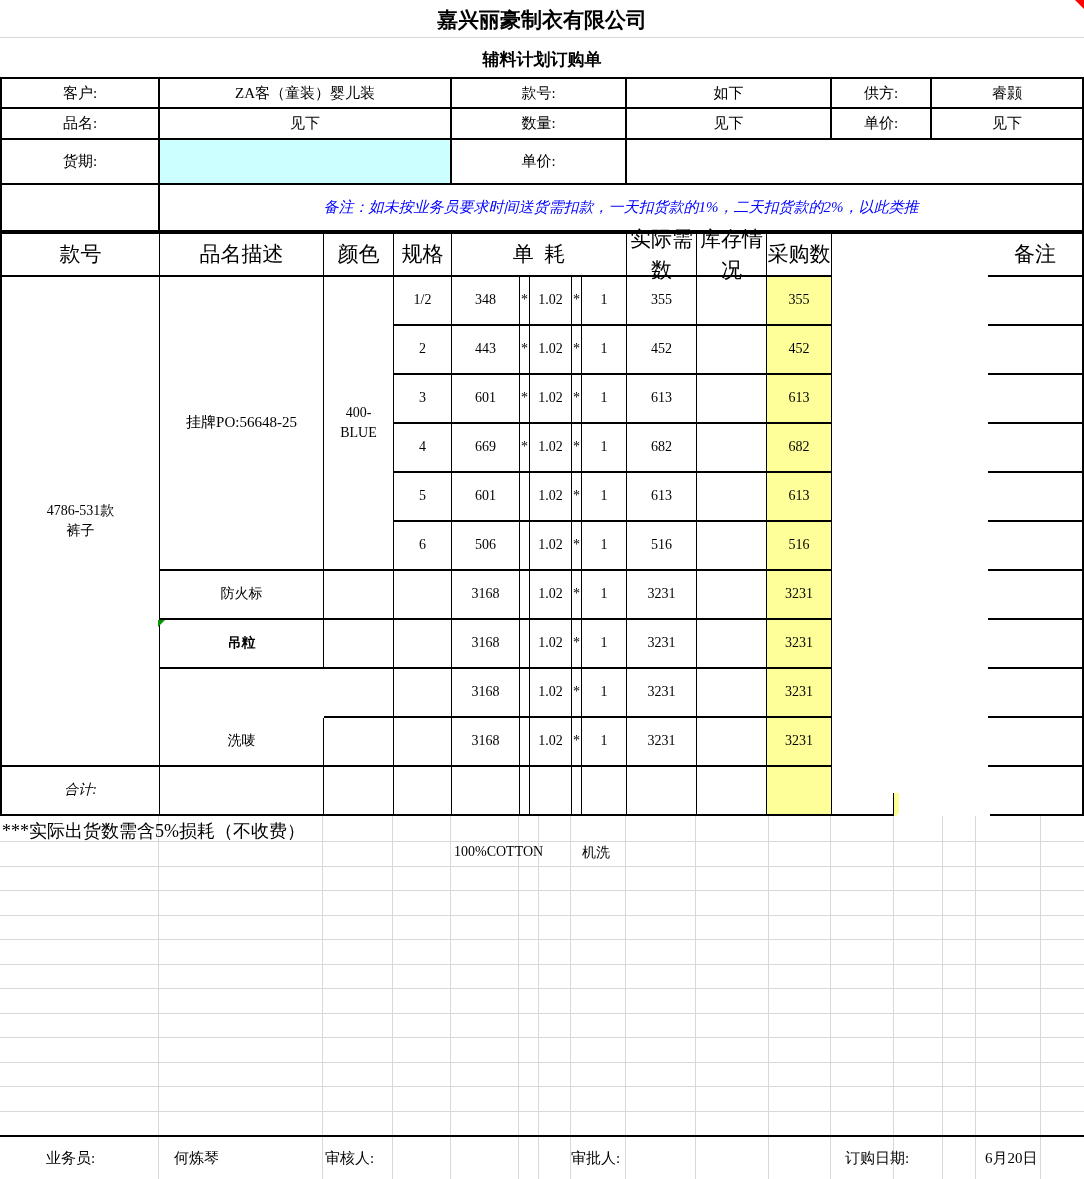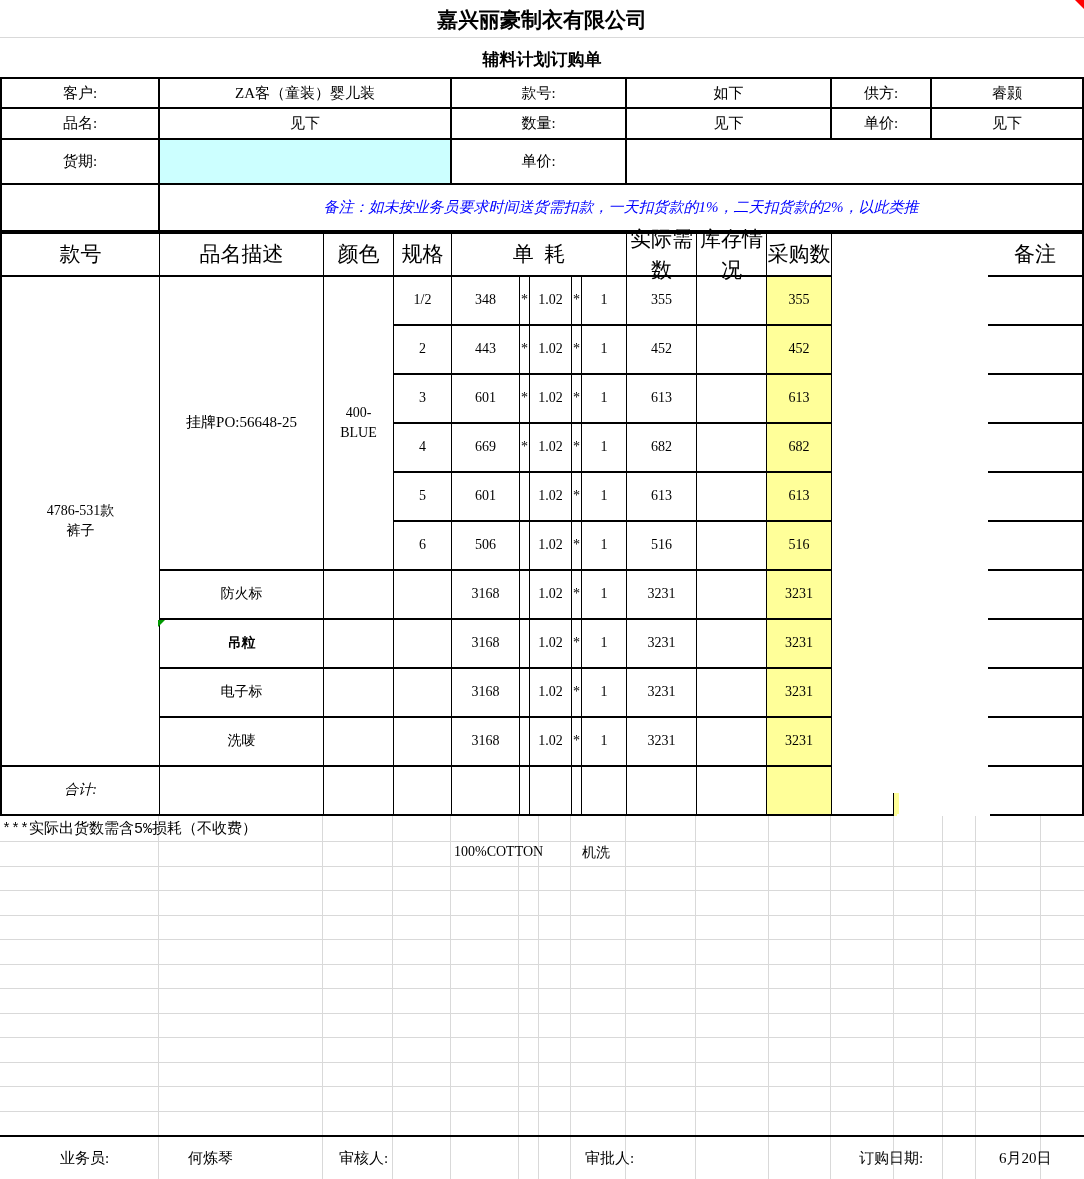--- a/index.html
+++ b/index.html
@@ -40,27 +40,27 @@
   .noborder { border:none !important; }
   
   #red-corner-marker { top:0; left:1075px; width:0; height:0; z-index:3;
     border-top:9px solid #ff0000; border-left:9px solid transparent; }
   #green-cell-marker { top:620px; left:158px; width:0; height:0; z-index:3;
     border-top:7px solid #009900; border-right:7px solid transparent; }
   #yellow-fragment { top:793px; left:893px; width:6px; height:23px; z-index:3;
     background:#ffff99; border-left:1px solid #000; }
   #border-gap-eraser { top:814px; left:897px; width:93px; height:2px; background:#fff; z-index:3; }
   
-  #loss-note { top:819px; left:2px; font-size:15px; z-index:2;font-family:Liberation Mono, monospace; }
+  #loss-note { top:819px; left:2px; font-size:18px; z-index:2; }
   #fabric-note { top:844px; left:454px; font-size:14px; z-index:2; }
   #wash-note { top:844px; left:582px; font-size:14px; z-index:2; }
   
   #footer-divider { top:1135px; left:0; width:1084px; height:2px; background:#000; z-index:2; }
   #footer-row { top:1137px; left:0; width:1084px; height:42px; z-index:2; }
-  #footer-row span { position:absolute; top:50%; transform:translateY(-50%); font-size:15px; white-space:nowrap;margin-left:14px; }
+  #footer-row span { position:absolute; top:50%; transform:translateY(-50%); font-size:15px; white-space:nowrap; }
 </style>
 </head>
 <body>
 
 <div id="sheet">
 
   <div id="gridlines">
       <div class="gl-v" style="left: 158px; top: 816px; height: 363px;"></div>
       <div class="gl-v" style="left: 322px; top: 816px; height: 363px;"></div>
       <div class="gl-v" style="left: 392px; top: 816px; height: 363px;"></div>
@@ -219,21 +219,20 @@
       <div class="c " style="grid-area: 9 / 4;"></div>
       <div class="c " style="grid-area: 9 / 5;">3168</div>
       <div class="c " style="grid-area: 9 / 6;"></div>
       <div class="c " style="grid-area: 9 / 7;">1.02</div>
       <div class="c " style="grid-area: 9 / 8;">*</div>
       <div class="c " style="grid-area: 9 / 9;">1</div>
       <div class="c " style="grid-area: 9 / 10;">3231</div>
       <div class="c " style="grid-area: 9 / 11;"></div>
       <div class="c yellow" style="grid-area: 9 / 12;">3231</div>
       <div class="c nb-r" style="grid-area: 9 / 14;"></div>
-      <div class="c " style="grid-area: 10 / 2;">电子标</div>
       <div class="c " style="grid-area: 10 / 3;"></div>
       <div class="c " style="grid-area: 10 / 4;"></div>
       <div class="c " style="grid-area: 10 / 5;">3168</div>
       <div class="c " style="grid-area: 10 / 6;"></div>
       <div class="c " style="grid-area: 10 / 7;">1.02</div>
       <div class="c " style="grid-area: 10 / 8;">*</div>
       <div class="c " style="grid-area: 10 / 9;">1</div>
       <div class="c " style="grid-area: 10 / 10;">3231</div>
       <div class="c " style="grid-area: 10 / 11;"></div>
       <div class="c yellow" style="grid-area: 10 / 12;">3231</div>

